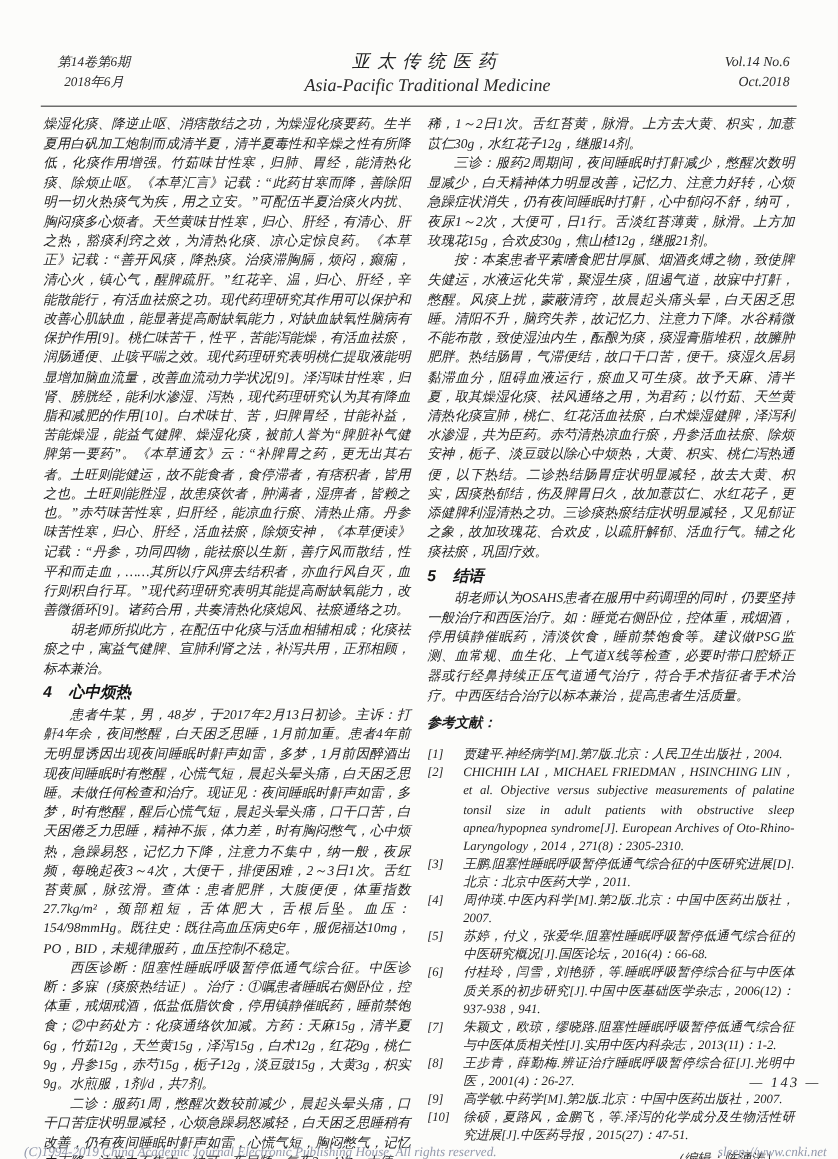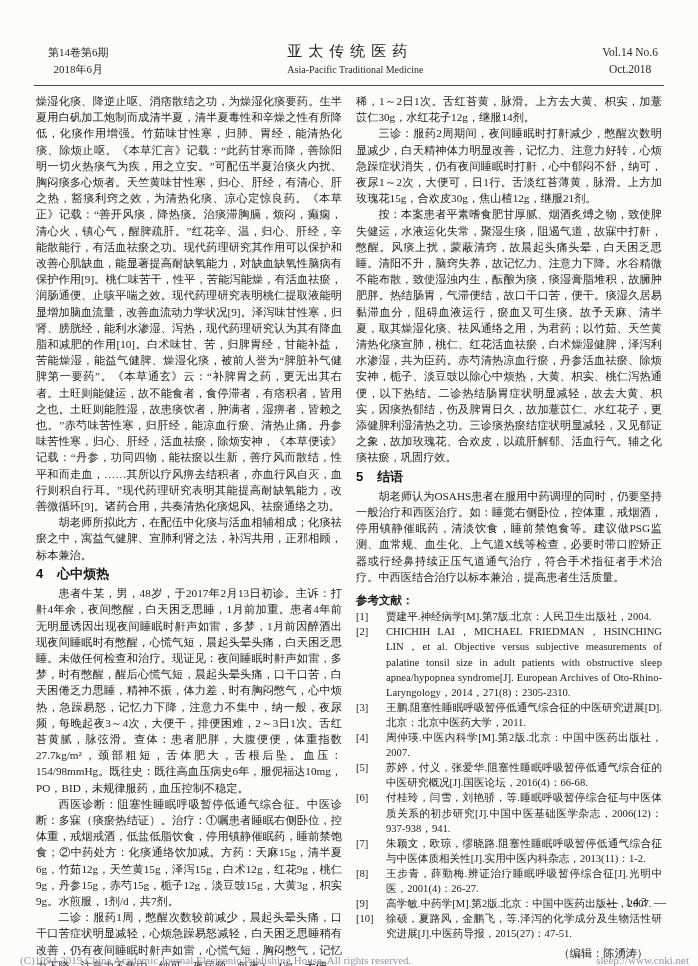--- a/index.html
+++ b/index.html
@@ -8,33 +8,34 @@
     background:#f4f4f2;
     font-family:"Liberation Serif","DejaVu Serif",serif;
   }
   .page{
     position:relative;
     width:698px;height:966px;
     background:#fcfcfa;
     color:#1f1f1f;
     overflow:hidden;
     box-sizing:border-box;
+    font-style:italic;
   }
   
   .journal-header{
     display:flex;
     justify-content:space-between;
     align-items:flex-start;
     padding:44px 40px 0 48px;
   }
   .jh-left{font-size:11px;line-height:17px;text-align:center;color:#2a2a2a;}
-  .jh-center{margin-top:-2px;}
+  .jh-center{text-align:center;margin-top:-2px;}
   .jh-center .cn{font-size:15px;letter-spacing:6px;color:#222;}
-  .jh-center .en{font-size:10px;margin-top:3px;color:#2a2a2a;}
-  .jh-right{font-size:11.5px;line-height:17px;text-align:center;color:#2a2a2a;}
+  .jh-center .en{font-size:15px;margin-top:3px;color:#2a2a2a;}
+  .jh-right{font-size:11.5px;line-height:17px;text-align:right;color:#2a2a2a;}
   .header-rule{
     border:none;
     border-top:1.5px solid #4a4a4a;
     margin:7px 34px 0 34px;
   }
   
   .columns{
     display:flex;
     gap:14px;
     padding:7px 36px 0 36px;
@@ -56,36 +57,36 @@
     font-weight:bold;
     font-size:13px;
     margin:3px 0 3px 0;
     color:#141414;
   }
   .sec-heading .num{margin-right:14px;}
   .ref-heading{
     font-family:"Liberation Sans","DejaVu Sans",sans-serif;
     font-weight:bold;
     font-size:11.5px;
-    margin:7px 0 1px 0;
+    margin:7px 0 11px 0;
   }
   .ref-list{font-size:10.6px;line-height:15.1px;}
   .ref{display:flex;margin:0;}
   .ref-label{flex:0 0 30px;}
   .ref-text{flex:1;text-align:justify;}
   .editor-line{
     text-align:right;
     padding-right:14px;
     margin-top:4px;
     font-size:11.2px;
   }
   
   .page-number{
     position:absolute;
-    right:30px;
+    right:14px;
     bottom:56px;
     font-size:12px;
     letter-spacing:2px;
     color:#222;
   }
   .scan-footer{
     position:absolute;
     left:0;right:0;
     bottom:0;
     display:flex;

